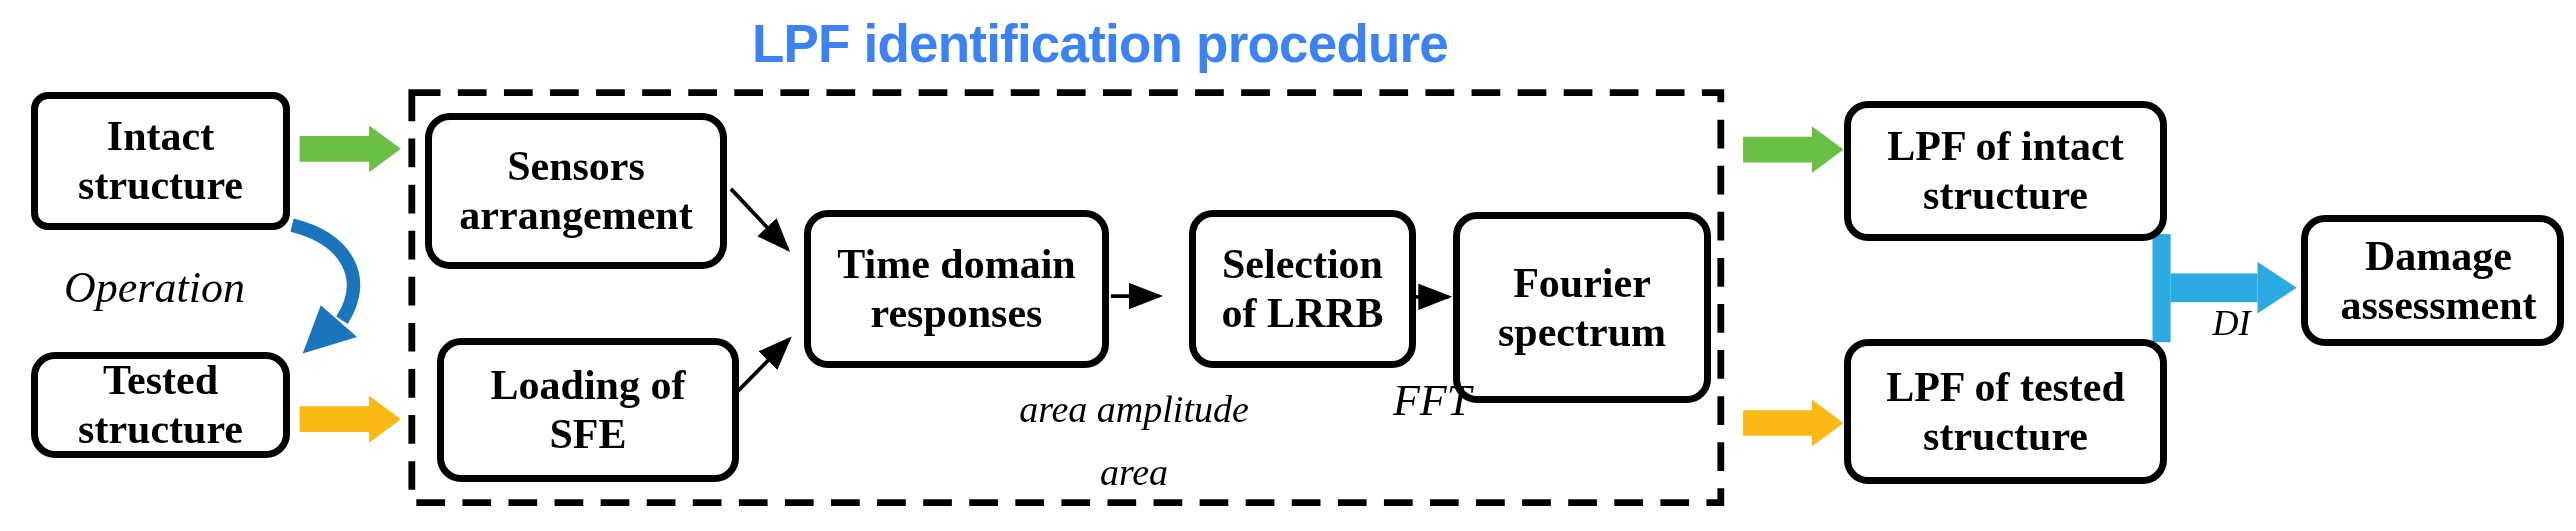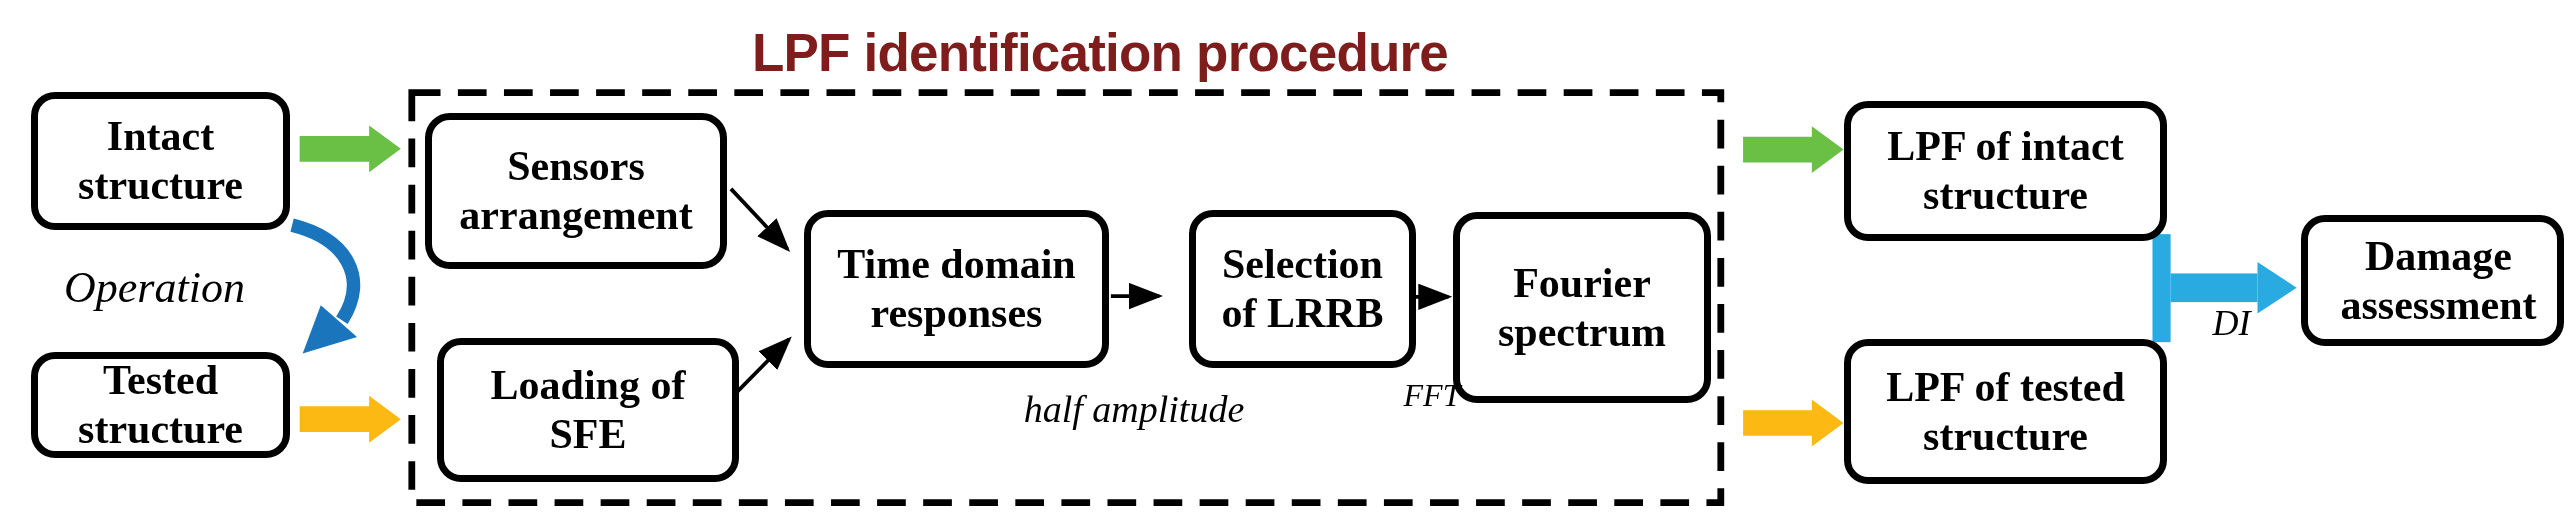--- a/index.html
+++ b/index.html
@@ -34,46 +34,46 @@
     text-align: center;
     font-weight: bold;
     font-size: 42px;
     line-height: 1.16;
     color: #000000;
     z-index: 2;
   }
   .box span { display: block; white-space: nowrap; }
   .diagram-title {
     position: absolute;
-    left: 707px; top: 22px; width: 786px;
+    left: 707px; top: 13px; width: 786px;
     text-align: center;
     font-family: "Liberation Sans", sans-serif;
     font-weight: bold;
     font-size: 53px;
     letter-spacing: -0.8px;
-    color: #7f1d1d;
+    color: #3b82f6;
     z-index: 2;
     white-space: nowrap;
   }
   .italic-label {
     position: absolute;
     font-style: italic;
     color: #000000;
     text-align: center;
     z-index: 2;
     line-height: 1.0;
     white-space: nowrap;
   }
   #operation-label { left: 30px; top: 266px; width: 249px; font-size: 44px; }
   #half-amplitude-label { left: 960px; top: 378px; width: 348px; font-size: 38px; line-height: 1.66; }
-  #fft-label { left: 1360px; top: 379px; width: 144px; font-size: 32px; }
+  #fft-label { left: 1360px; top: 379px; width: 144px; font-size: 44px; }
   #di-label { left: 2190px; top: 305px; width: 83px; font-size: 36px; }
 
   
-  #box-intact       { left: 31px;   top: 92px; width: 259px; height: 138px; }
+  #box-intact       { left: 31px;   top: 92px; width: 259px; height: 138px; border-radius: 17px; }
   #box-tested       { left: 31px;   top: 352px; width: 259px; height: 106px; }
   #box-sensors      { left: 425px;  top: 113px; width: 302px; height: 156px; border-radius: 25px; }
   #box-loading      { left: 437px;  top: 338px; width: 302px; height: 144px; }
   #box-time         { left: 804px; top: 210px; width: 305px; height: 158px; }
   #box-selection    { left: 1189px; top: 210px; width: 227px; height: 158px; text-align: right; }
   #box-fourier      { left: 1453px; top: 212px; width: 258px; height: 191px; }
   #box-lpf-intact   { left: 1844px; top: 101px; width: 323px; height: 140px; }
   #box-lpf-tested   { left: 1844px; top: 339px; width: 323px; height: 145px; }
   #box-damage       { left: 2301px; top: 215px; width: 263px; height: 131px; padding-left: 12px; }
 </style>
@@ -138,21 +138,22 @@
   </div>
   <div class="box" id="box-selection">
     <span>Selection</span>
     <span>of LRRB</span>
   </div>
   <div class="box" id="box-fourier">
     <span>Fourier</span>
     <span>spectrum</span>
   </div>
   <div class="italic-label" id="half-amplitude-label">
-    <span style="display:block">half amplitude</span>
+    <span style="display:block">area amplitude</span>
+    <span style="display:block">area</span>
   </div>
   <div class="italic-label" id="fft-label">FFT</div>
 
   <div class="box" id="box-lpf-intact">
     <span>LPF of intact</span>
     <span>structure</span>
   </div>
   <div class="box" id="box-lpf-tested">
     <span>LPF of tested</span>
     <span>structure</span>

